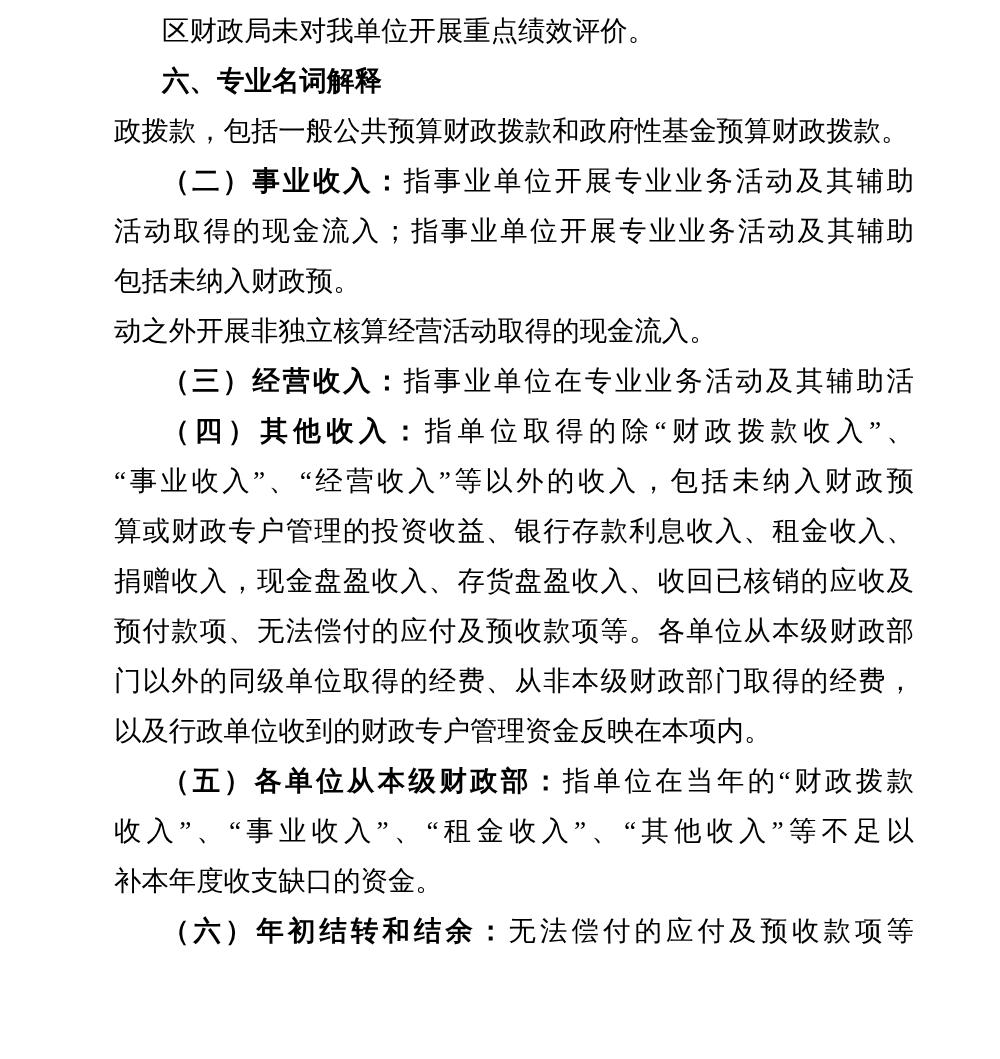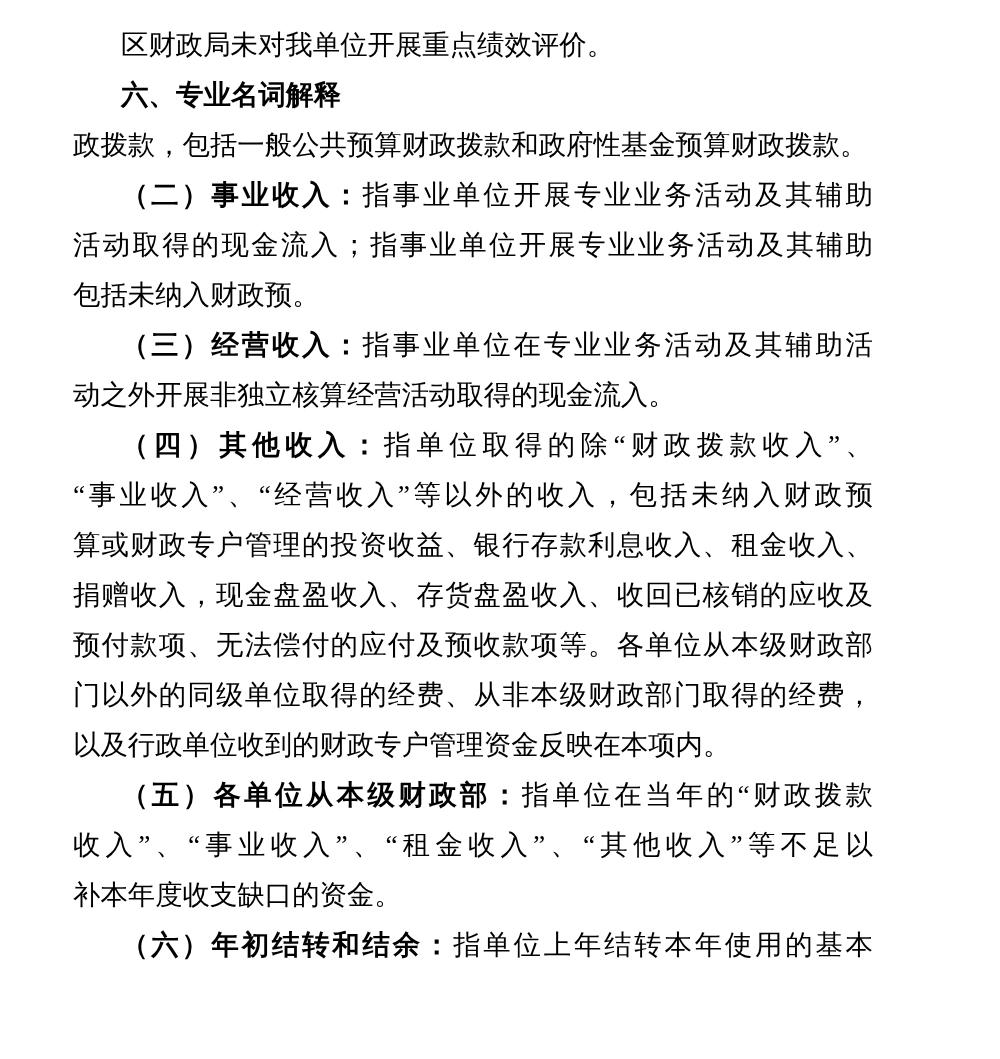--- a/index.html
+++ b/index.html
@@ -8,23 +8,23 @@
     background: #ffffff;
   }
   body {
     width: 1000px;
     height: 1059px;
     overflow: hidden;
     color: #000000;
     font-family: "Liberation Serif", "DejaVu Serif", serif;
   }
   .doc {
-    margin-left: 73px;
+    margin-left: 114px;
     width: 800px;
-    padding-top: 20px;
+    padding-top: 6px;
   }
   .line {
     font-size: 27.4px;
     line-height: 50px;
     height: 50px;
     text-align: left;
     color: #000000;
   }
   .line span { display: inline; }
   
@@ -53,23 +53,23 @@
 
 
   <div class="line"><span>政拨款，包括一般公共预算财政拨款和政府性基金预算财政拨款。</span></div>
 
   <div class="line ind j"><span class="b">（二）事业收入：</span><span>指事业单位开展专业业务活动及其辅助</span></div>
 
   <div class="line j"><span>活动取得的现金流入；指事业单位开展专业业务活动及其辅助</span></div>
 
   <div class="line"><span>包括未纳入财政预。</span></div>
 
+  <div class="line"><span>动之外开展非独立核算经营活动取得的现金流入。</span></div>
+
   <div class="line ind j"><span class="b">（三）经营收入：</span><span>指事业单位在专业业务活动及其辅助活</span></div>
-
-  <div class="line"><span>动之外开展非独立核算经营活动取得的现金流入。</span></div>
 
   <div class="line ind j"><span class="b">（四）其他收入：</span><span>指单位取得的除“财政拨款收入”、</span></div>
 
   <div class="line j"><span>“事业收入”、“经营收入”等以外的收入，包括未纳入财政预</span></div>
 
   <div class="line j"><span>算或财政专户管理的投资收益、银行存款利息收入、租金收入、</span></div>
 
   <div class="line j"><span>捐赠收入，现金盘盈收入、存货盘盈收入、收回已核销的应收及</span></div>
 
   <div class="line j"><span>预付款项、无法偿付的应付及预收款项等。各单位从本级财政部</span></div>
@@ -78,15 +78,15 @@
 
   <div class="line"><span>以及行政单位收到的财政专户管理资金反映在本项内。</span></div>
 
   <div class="line ind j"><span class="b">（五）各单位从本级财政部：</span><span>指单位在当年的“财政拨款</span></div>
 
   <div class="line j"><span>收入”、“事业收入”、“租金收入”、“其他收入”等不足以</span></div>
 
 
   <div class="line"><span>补本年度收支缺口的资金。</span></div>
 
-  <div class="line ind j"><span class="b">（六）年初结转和结余：</span><span>指单位上年结转本年使用的基本</span></div>
+  <div class="line ind j"><span class="b">（六）年初结转和结余：</span><span>无法偿付的应付及预收款项等</span></div>
 
 </div>
 
 </body></html>

